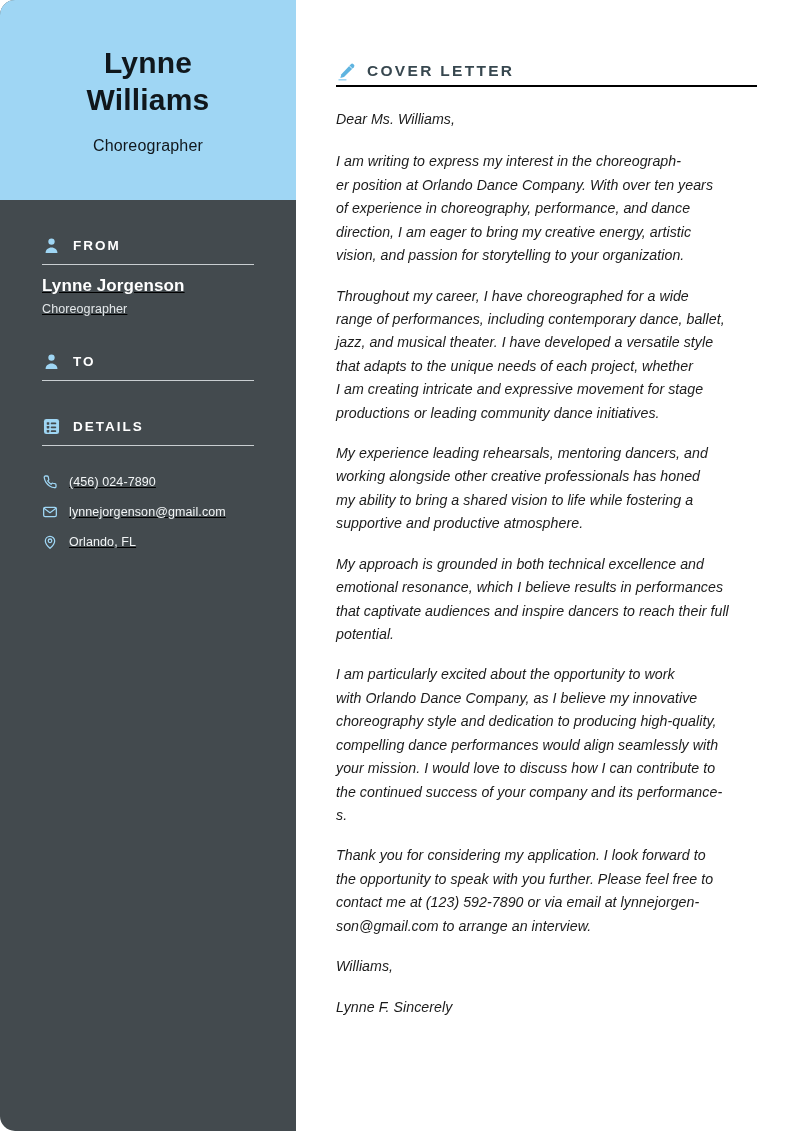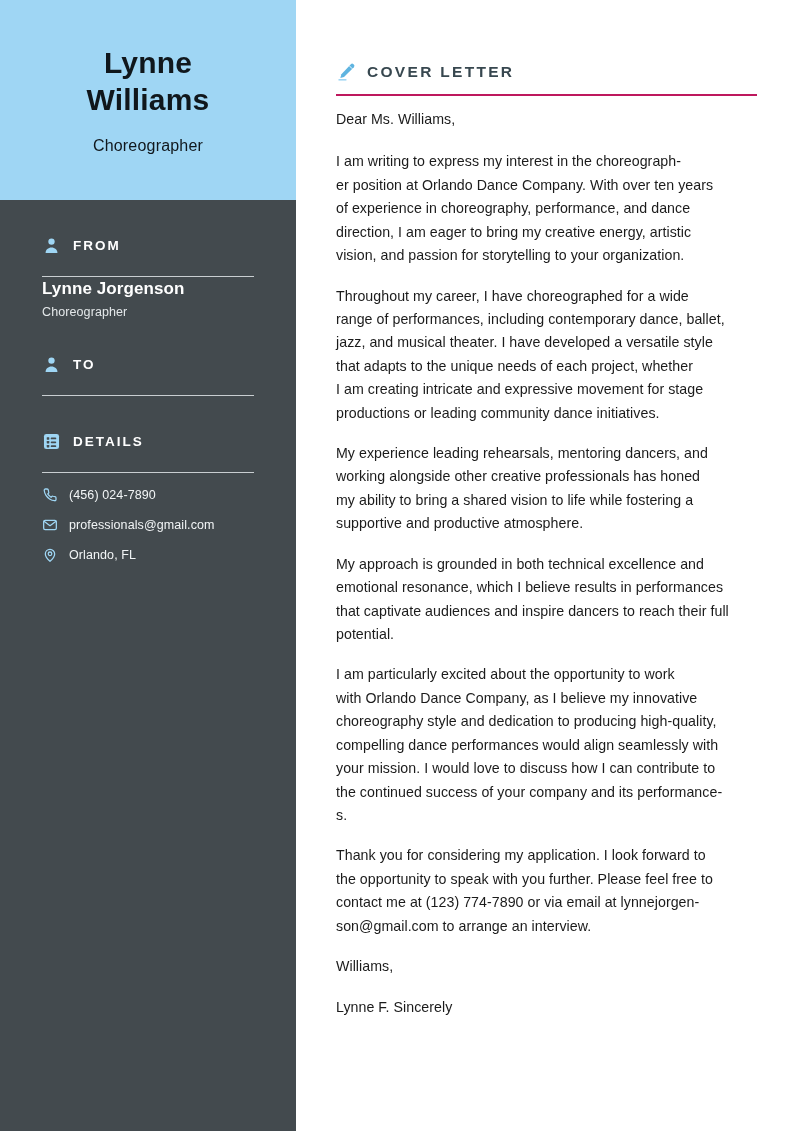--- a/index.html
+++ b/index.html
@@ -13,20 +13,21 @@
     font-family: "Liberation Sans", sans-serif;
     -webkit-font-smoothing: antialiased;
   }
   .page {
     position: relative;
     width: 800px;
     height: 1131px;
     background: #ffffff;
     overflow: hidden;
     display: flex;
+    border-radius: 15px;
   }
 
   
   .sidebar {
     position: relative;
     width: 296px;
     min-width: 296px;
     height: 1131px;
     background: #434a4e;
     box-sizing: border-box;
@@ -69,55 +70,57 @@
     margin-bottom: 4px;
   }
   .section + .section {
     margin-top: 36px;
     text-align: right;
   }
   .section-head {
     display: flex;
     align-items: center;
     gap: 12px;
-    padding-bottom: 21px;
+    padding-bottom: 9px;
     border-bottom: 1.5px solid #c9ced1;
   }
   .section-title {
     font-size: 13.5px;
     font-weight: bold;
     letter-spacing: 2.0px;
     color: #ffffff;
     text-transform: uppercase;
   }
   .sec-icon {
     width: 19px;
     height: 19px;
     display: block;
     flex: none;
   }
 
   .entry {
-    margin-top: 2px;
+    margin-top: 11px;
+    text-decoration: underline;
   }
   .entry-name {
     font-size: 17px;
     font-weight: bold;
     color: #ffffff;
     letter-spacing: 0.1px;
   }
   .entry-sub {
     font-size: 12.5px;
     color: #e4e8ea;
     margin-top: 6px;
     letter-spacing: 0.1px;
   }
 
   .contact-list {
-    margin-top: 14px;
+    margin-top: 28px;
+    text-decoration: underline;
   }
   .contact-row {
     display: flex;
     align-items: center;
     gap: 11px;
     margin-bottom: 14px;
   }
   .contact-row:last-child { margin-bottom: 0; }
   .contact-icon {
     width: 16px;
@@ -133,41 +136,41 @@
 
   
   .main {
     flex: 1;
     box-sizing: border-box;
     padding: 62px 43px 0 40px;
     background: #ffffff;
   }
   .letter-head {
     display: flex;
-    align-items: center;
     gap: 11px;
-    padding-bottom: 12px;
-    border-bottom: 2px solid #be185d;
+    padding-bottom: 3px;
+    border-bottom: 2px solid #000000;
   }
   .pencil-icon {
     width: 20px;
     height: 20px;
     flex: none;
     display: block;
   }
   .letter-title {
     font-size: 15.5px;
     font-weight: bold;
     letter-spacing: 2.3px;
     color: #37474f;
     text-transform: uppercase;
   }
 
   .letter-body {
-    margin-top: 12px;
+    margin-top: 21px;
+    font-style: italic;
   }
   .para {
     font-size: 14.2px;
     line-height: 1.65;
     color: #1b1b1b;
     margin: 0 0 17px 0;
     text-align: left;
     letter-spacing: 0.05px;
     white-space: pre-line;
   }
@@ -236,21 +239,21 @@
               <path d="M21 16.2v2.6a1.8 1.8 0 0 1-2 1.8 17.6 17.6 0 0 1-7.7-2.7 17.3 17.3 0 0 1-5.3-5.3A17.6 17.6 0 0 1 3.3 4.9 1.8 1.8 0 0 1 5.1 3h2.6a1.8 1.8 0 0 1 1.8 1.6c.1 1 .3 1.9.6 2.8a1.8 1.8 0 0 1-.4 1.9L8.6 10.4a14 14 0 0 0 5 5l1.1-1.1a1.8 1.8 0 0 1 1.9-.4c.9.3 1.8.5 2.8.6A1.8 1.8 0 0 1 21 16.2z"></path>
             </svg>
             <span class="contact-text">(456) 024-7890</span>
           </div>
 
           <div class="contact-row">
             <svg class="contact-icon" viewBox="0 0 24 24" fill="none" stroke="#9fd6f4" stroke-width="1.9" stroke-linecap="round" stroke-linejoin="round">
               <rect x="2.5" y="5" width="19" height="14" rx="2.2"></rect>
               <path d="M3 6.5l9 6.5 9-6.5"></path>
             </svg>
-            <span class="contact-text">professionals@gmail.com</span>
+            <span class="contact-text">lynnejorgenson@gmail.com</span>
           </div>
 
           <div class="contact-row">
             <svg class="contact-icon" viewBox="0 0 24 24" fill="none" stroke="#9fd6f4" stroke-width="1.9" stroke-linecap="round" stroke-linejoin="round">
               <path d="M12 21.5s7-6.1 7-11a7 7 0 1 0-14 0c0 4.9 7 11 7 11z"></path>
               <circle cx="12" cy="10.2" r="2.7"></circle>
             </svg>
             <span class="contact-text">Orlando, FL</span>
           </div>
 
@@ -294,21 +297,21 @@
 potential.</p>
       <p class="para">I am particularly excited about the opportunity to work
 with Orlando Dance Company, as I believe my innovative
 choreography style and dedication to producing high-quality,
 compelling dance performances would align seamlessly with
 your mission. I would love to discuss how I can contribute to
 the continued success of your company and its performance-
 s.</p>
       <p class="para">Thank you for considering my application. I look forward to
 the opportunity to speak with you further. Please feel free to
-contact me at (123) 774-7890 or via email at lynnejorgen-
+contact me at (123) 592-7890 or via email at lynnejorgen-
 son@gmail.com to arrange an interview.</p>
       <p class="para sign-off">Williams,</p>
       <p class="para">Lynne F. Sincerely</p>
     </div>
 
   </main>
 
 </div>
 
 </body></html>

